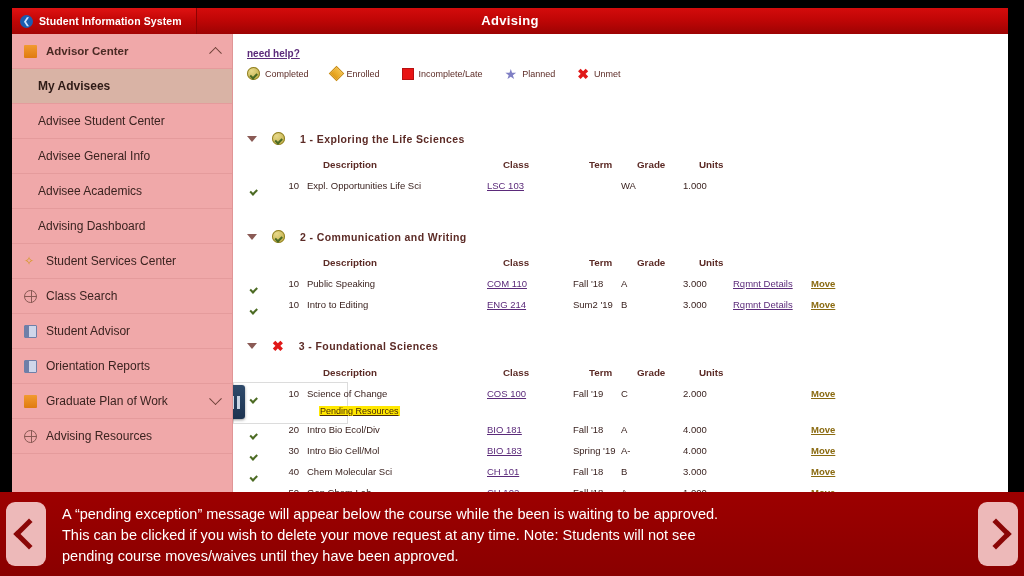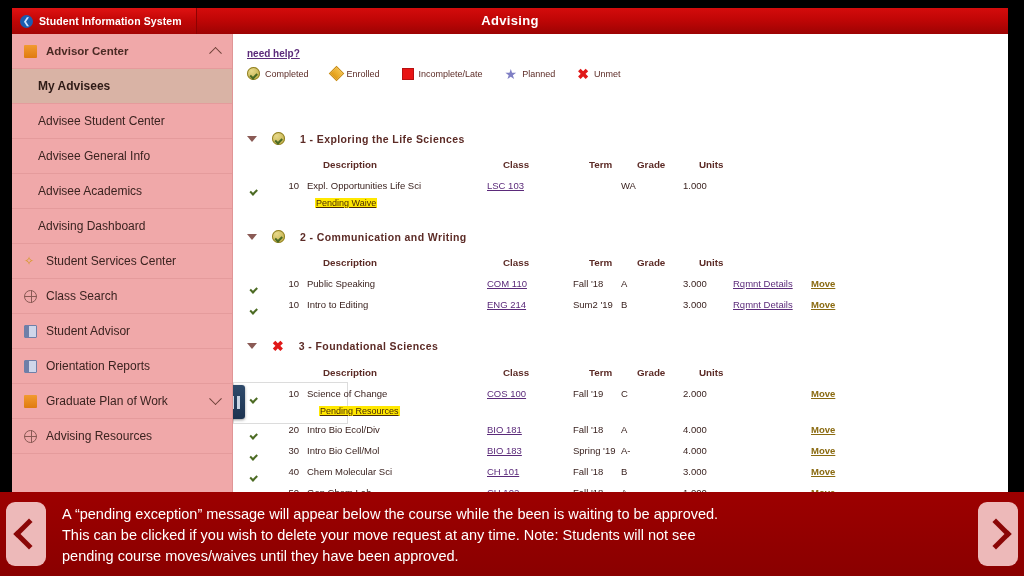--- a/index.html
+++ b/index.html
@@ -224,23 +224,20 @@
           </div>
           <div class="tr-row">
             <span class="cell c-ico"><span class="g-check"></span></span>
             <span class="cell c-seq">10</span>
             <span class="cell c-desc">Expl. Opportunities Life Sci</span>
             <span class="cell c-class lnk-class">LSC 103</span>
             <span class="cell c-term"></span>
             <span class="cell c-grade">WA</span>
             <span class="cell c-units">1.000</span>
           </div>
-          <div class="tr-row" style="height:15px;">
-            <span class="cell c-desc pending" style="left:82px;top:-3px;">Pending Waive</span>
-          </div>
         </div>
 
         <div class="section-head" style="left:14px;top:196px;">
           <span class="caret"></span>
           <span class="g-check"></span>
           <span class="section-title">2 - Communication and Writing</span>
         </div>
         <div class="tbl" style="top:223px;">
           <div class="th-row">
             <span class="cell th c-desc">Description</span>

